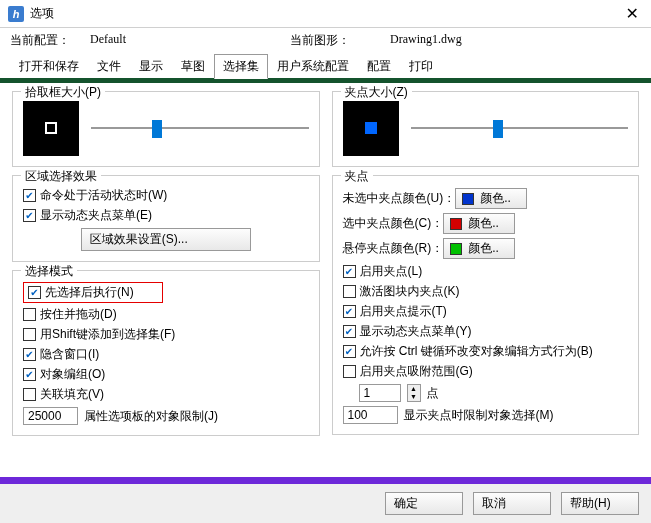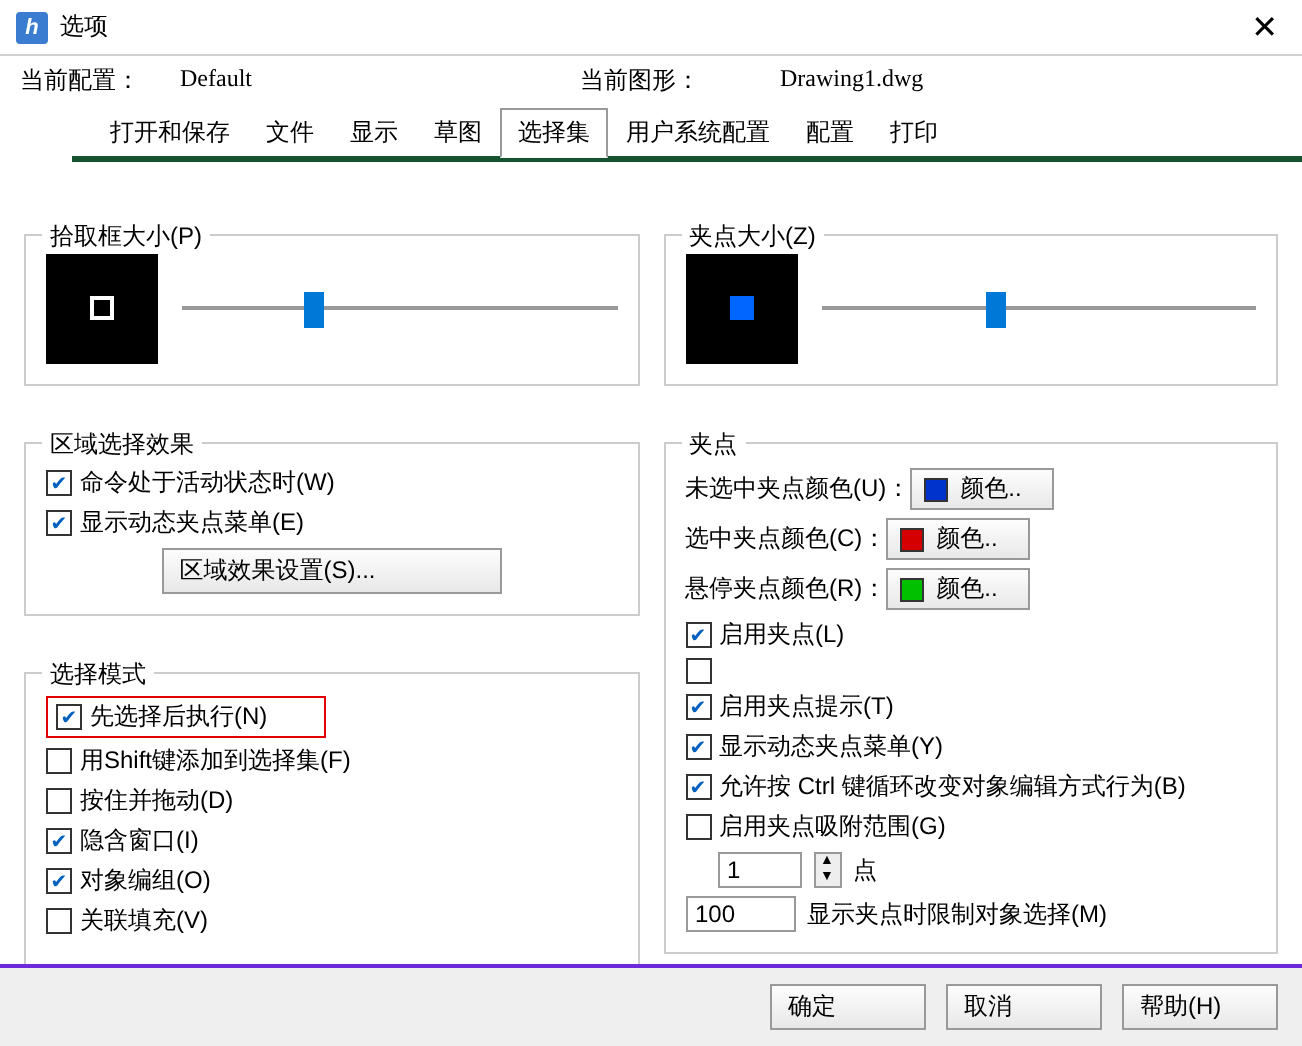--- a/index.html
+++ b/index.html
@@ -6,47 +6,47 @@
 body { background: #fff; width: 651px; height: 523px; position: relative; }
 .titlebar { height: 28px; display: flex; align-items: center; padding: 0 8px; border-bottom: 1px solid #d0d0d0; }
 .titlebar .logo { width: 16px; height: 16px; background: #3a7ccf; border-radius: 2px; margin-right: 6px; display: flex; align-items: center; justify-content: center; color: #fff; font-style: italic; font-size: 11px; font-weight: bold; }
 .titlebar .title { flex: 1; }
 .titlebar .close { font-size: 16px; padding: 0 4px; cursor: pointer; }
 .config-row { padding: 4px 10px; display: flex; }
 .config-row .lbl { width: 80px; }
 .config-row .val1 { width: 200px; font-family: "Times New Roman", serif; }
 .config-row .lbl2 { width: 100px; }
 .config-row .val2 { font-family: Liberation Serif, serif; }
-.tabs { display: flex; padding: 0 10px; border-bottom: 3px solid #14532d; margin-left: 36px; }
+.tabs { display: flex; padding: 0 10px; border-bottom: 5px solid #14532d; }
 .tab { padding: 3px 8px; border: 1px solid transparent; position: relative; top: 1px; cursor: pointer; }
 .tab.active { border: 1px solid #999; border-bottom: 1px solid #fff; background: #fff; font-family: Liberation Mono, monospace; }
 .content { display: flex; padding: 8px 12px 6px 12px; gap: 12px; }
 .col { flex: 1; }
-.group { border: 1px solid #ccc; margin-bottom: 8px; padding: 8px 10px 10px 10px; position: relative; margin-top: 28px; }
+.group { border: 1px solid #ccc; margin-bottom: 8px; padding: 8px 10px 10px 10px; position: relative; }
 .group-title { position: absolute; top: -8px; left: 8px; background: #fff; padding: 0 4px; }
 .preview-row { display: flex; align-items: center; gap: 12px; }
 .preview-box { width: 56px; height: 56px; background: #000; display: flex; align-items: center; justify-content: center; }
 .pick-sq { width: 12px; height: 12px; border: 2px solid #fff; }
 .grip-sq { width: 12px; height: 12px; background: #0066ff; }
 .slider { flex: 1; height: 20px; position: relative; }
 .slider .track { position: absolute; top: 9px; left: 0; right: 0; height: 2px; background: #999; }
 .slider .thumb { position: absolute; top: 2px; width: 10px; height: 18px; background: #0078d7; }
 .chk-row { display: flex; align-items: center; margin: 3px 0; gap: 4px; }
 .chk { width: 13px; height: 13px; border: 1px solid #333; display: inline-flex; align-items: center; justify-content: center; font-size: 10px; color: #0060c0; cursor: pointer; }
 .btn { border: 1px solid #999; background: linear-gradient(#fdfdfd,#e8e8e8); padding: 2px 8px; cursor: pointer; }
 .btn-wide { display: block; margin: 4px auto 0 auto; width: 170px; }
 .redbox { border: 1.5px solid #e40000; padding: 1px 4px; display: inline-flex; align-items: center; gap: 4px; width: 140px; }
 .color-row { display: flex; align-items: center; justify-content: flex-start; margin: 4px 0; }
 .color-btn { border: 1px solid #999; background: linear-gradient(#fdfdfd,#e8e8e8); padding: 1px 6px; display: flex; align-items: center; gap: 6px; width: 72px; cursor: pointer; }
 .swatch { width: 12px; height: 12px; border: 1px solid #333; }
 .num-input { border: 1px solid #999; width: 55px; padding: 1px 4px; background: #fff; display: inline-block; }
 .num-wrap { display: flex; align-items: center; gap: 6px; margin-top: 4px; }
 .spin { display: flex; flex-direction: column; border: 1px solid #999; width: 14px; }
 .spin div { height: 8px; font-size: 7px; text-align: center; line-height: 7px; background: #eee; cursor: pointer; }
-.footer { position: absolute; bottom: 0; left: 0; right: 0; background: #efefef; padding: 8px 12px; display: flex; justify-content: flex-end; gap: 10px; border-top: 2px solid #6d28d9; }
+.footer { position: absolute; bottom: 0; left: 0; right: 0; background: #efefef; padding: 8px 12px; display: flex; justify-content: flex-end; gap: 10px; border-top: 7px solid #6d28d9; }
 .footer .btn { width: 78px; }
 .footer .btn.disabled { color: #999; }
 </style>
 </head>
 <body>
 
 <div class="titlebar">
   <div class="logo">h</div>
   <div class="title">选项</div>
   <div class="close">✕</div>
@@ -101,38 +101,42 @@
     <div class="group">
       <div class="group-title">选择模式</div>
       <div class="chk-row">
           <span class="redbox">
             <span class="chk">✔</span>
             <span>先选择后执行(N)</span>
           </span>
         </div>
       <div class="chk-row">
           <span class="chk"></span>
+          <span>按住并拖动(D)</span>
+        </div>
+      <div class="chk-row">
+          <span class="chk"></span>
           <span>用Shift键添加到选择集(F)</span>
         </div>
       <div class="chk-row">
-          <span class="chk"></span>
-          <span>按住并拖动(D)</span>
-        </div>
-      <div class="chk-row">
           <span class="chk">✔</span>
           <span>隐含窗口(I)</span>
         </div>
       <div class="chk-row">
           <span class="chk">✔</span>
           <span>对象编组(O)</span>
         </div>
       <div class="chk-row">
           <span class="chk"></span>
           <span>关联填充(V)</span>
         </div>
+      <div class="num-wrap">
+        <span class="num-input">25000</span>
+        <span>属性选项板的对象限制(J)</span>
+      </div>
     </div>
   </div>
 
   <div class="col">
     <div class="group">
       <div class="group-title">夹点大小(Z)</div>
       <div class="preview-row">
         <div class="preview-box">
             <div class="grip-sq"></div>
           </div>
@@ -165,20 +169,21 @@
             <span class="swatch" style="background:#00c000"></span>
             <span>颜色..</span>
           </span>
       </div>
       <div class="chk-row">
           <span class="chk">✔</span>
           <span>启用夹点(L)</span>
         </div>
       <div class="chk-row">
           <span class="chk"></span>
+          <span>激活图块内夹点(K)</span>
         </div>
       <div class="chk-row">
           <span class="chk">✔</span>
           <span>启用夹点提示(T)</span>
         </div>
       <div class="chk-row">
           <span class="chk">✔</span>
           <span>显示动态夹点菜单(Y)</span>
         </div>
       <div class="chk-row">

